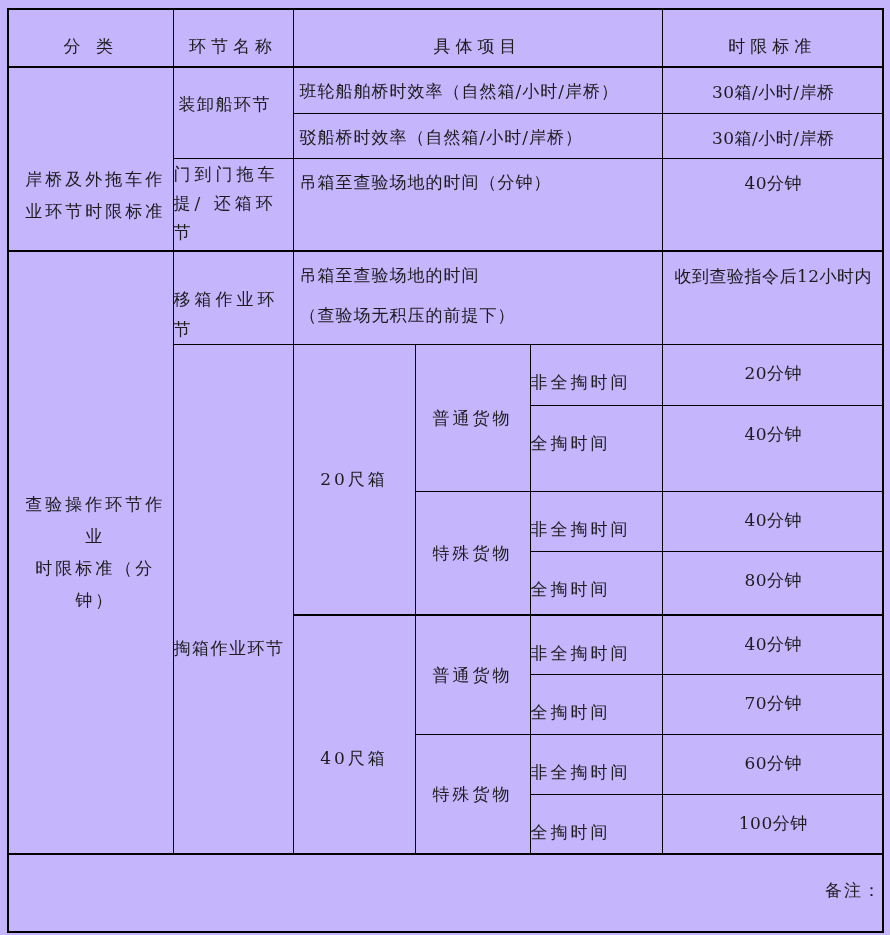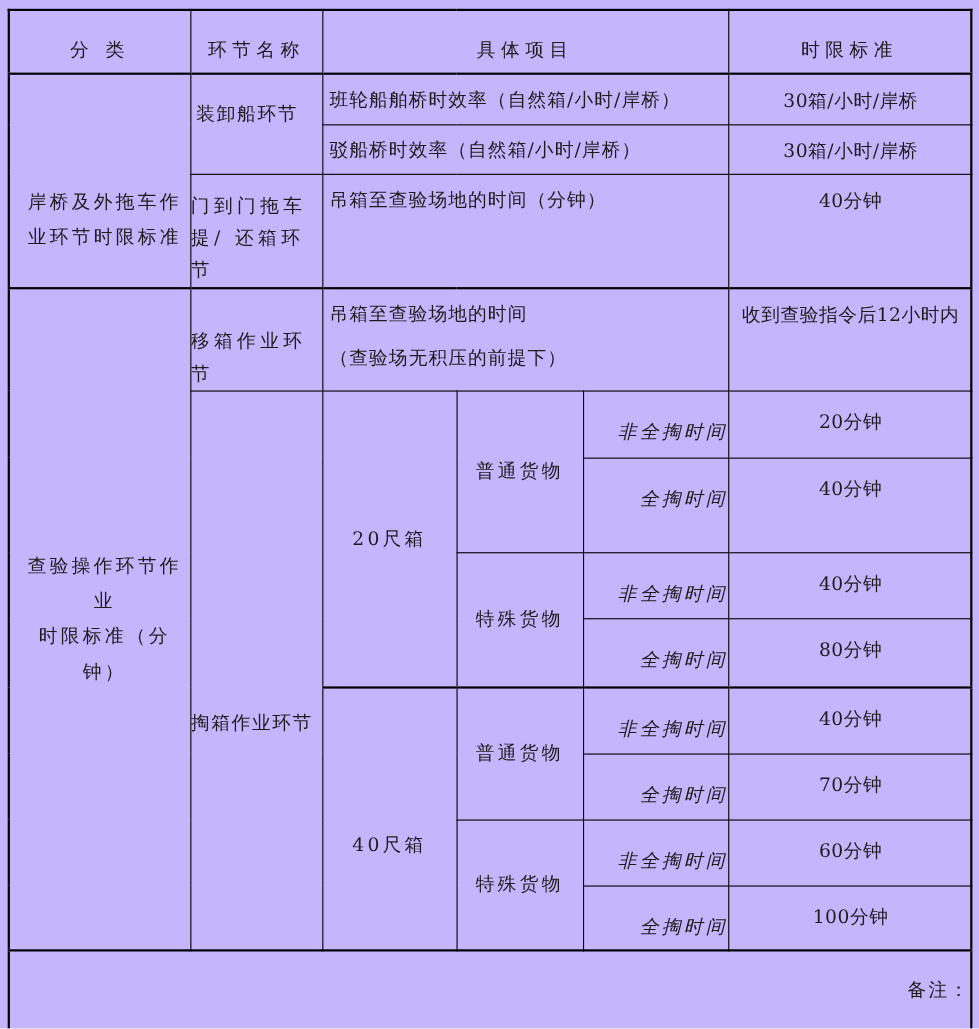--- a/index.html
+++ b/index.html
@@ -18,36 +18,36 @@
     line-height:20px;box-sizing:border-box;
   }
   tr.t2 > td{border-top-width:2px;}
   
   th.hdr{text-align:center;letter-spacing:5px;vertical-align:middle;padding-top:16px;}
   
   td.cA{text-align:center;padding-left:9px;line-height:32px;letter-spacing:3px;vertical-align:middle;}
   td.cA1{padding-top:72px;}
   
   td.cB{text-align:left;padding-left:5px;letter-spacing:1.5px;vertical-align:top;padding-top:26px;}
-  td.cBwrap{vertical-align:top;padding-top:15px;line-height:29px;letter-spacing:4px;}
+  td.cBwrap{vertical-align:top;padding-top:1px;line-height:29px;letter-spacing:4px;}
   td.cBmove{vertical-align:top;padding-top:32px;line-height:30px;letter-spacing:4px;}
   td.cBdig{vertical-align:middle;padding-top:98px;letter-spacing:1.5px;}
   td.cB div,td.cBwrap div,td.cBmove div,td.cBdig div{white-space:nowrap;}
   
   td.item{text-align:left;vertical-align:top;padding:13px 4px 0 6px;letter-spacing:1px;}
   td.item div{white-space:nowrap;}
   td.item .p2{margin-top:20px;}
   
   td.std{text-align:center;vertical-align:top;padding:14px 2px 0 4px;letter-spacing:0.5px;white-space:nowrap;}
   td.stdd{padding-top:18px;}
   
   td.ctr{text-align:center;letter-spacing:3px;vertical-align:middle;white-space:nowrap;}
   td.size40{padding-top:48px;}
   
-  td.dtl{text-align:right;vertical-align:top;padding-top:27px;letter-spacing:3px;white-space:nowrap;font-style:italic;}
+  td.dtl{text-align:left;vertical-align:top;padding-top:27px;letter-spacing:3px;white-space:nowrap;}
   
   td.rem{vertical-align:top;text-align:right;padding:25px 0 0 13px;letter-spacing:2px;}
 </style>
 </head>
 <body>
 
 <div class="page">
   <table class="t">
     <colgroup>
       <col style="width:165px">

